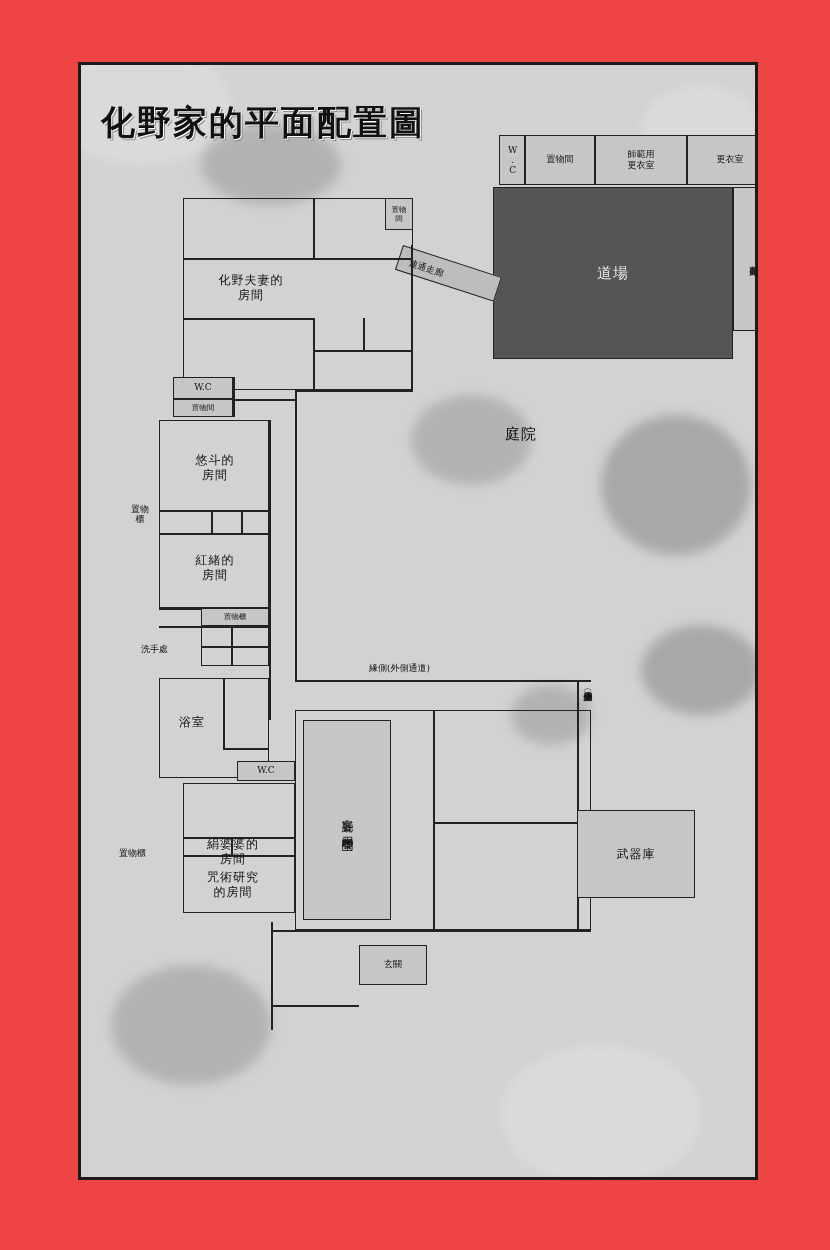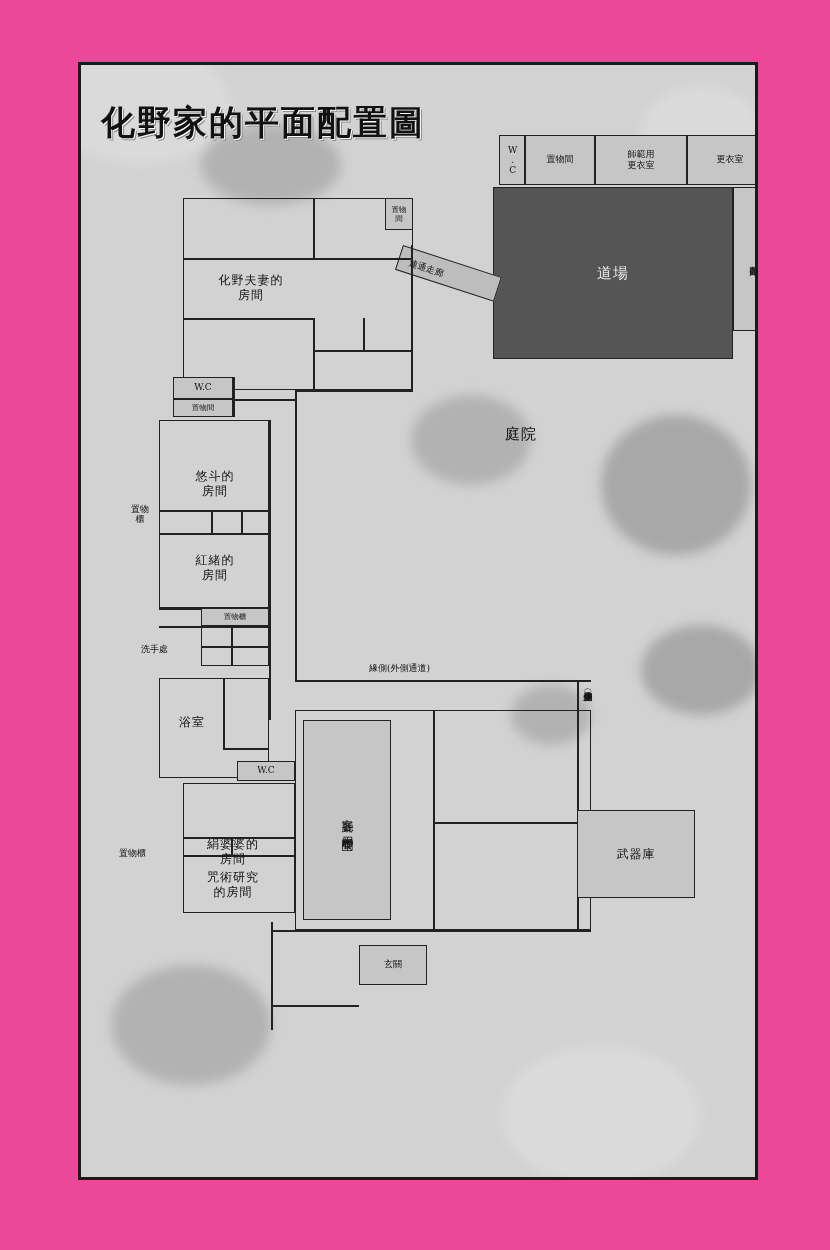--- a/index.html
+++ b/index.html
@@ -4,21 +4,21 @@
 <style>
   html, body {
     margin: 0;
     padding: 0;
     background: #ffffff;
   }
   #page {
     position: relative;
     width: 830px;
     height: 1250px;
-    background: #ec4899;
+    background: #ef4444;
     overflow: hidden;
     font-family: "DejaVu Sans", sans-serif;
   }
 
   
   #frame {
     position: absolute;
     left: 78px;
     top: 62px;
     width: 674px;
@@ -182,21 +182,21 @@
     </div>
     <div class="line hline" style="left:152px;top:334px;width:62px;"></div>
     <div class="line vline" style="left:152px;top:312px;height:40px;"></div>
 
     <div class="room nofill" style="left:78px;top:355px;width:110px;height:188px;"></div>
     <div class="line hline" style="left:78px;top:445px;width:110px;"></div>
     <div class="line hline" style="left:78px;top:468px;width:110px;"></div>
     <div class="line vline" style="left:130px;top:445px;height:23px;"></div>
     <div class="line vline" style="left:160px;top:445px;height:23px;"></div>
 
-    <div class="room nofill noborder" style="left:88px;top:396px;width:92px;height:46px;white-space:pre-line;text-align:center;">
+    <div class="room nofill noborder" style="left:88px;top:380px;width:92px;height:46px;white-space:pre-line;text-align:center;">
       <span>悠斗的
 房間</span>
     </div>
     <div class="room nofill noborder" style="left:88px;top:480px;width:92px;height:46px;white-space:pre-line;">
       <span>紅緒的
 房間</span>
     </div>
     <div class="label small" style="left:46px;top:440px;width:26px;line-height:1.1;white-space:pre-line;text-align:center;">置物櫃</div>
 
     <div class="room xtiny" style="left:120px;top:543px;width:68px;height:18px;">

